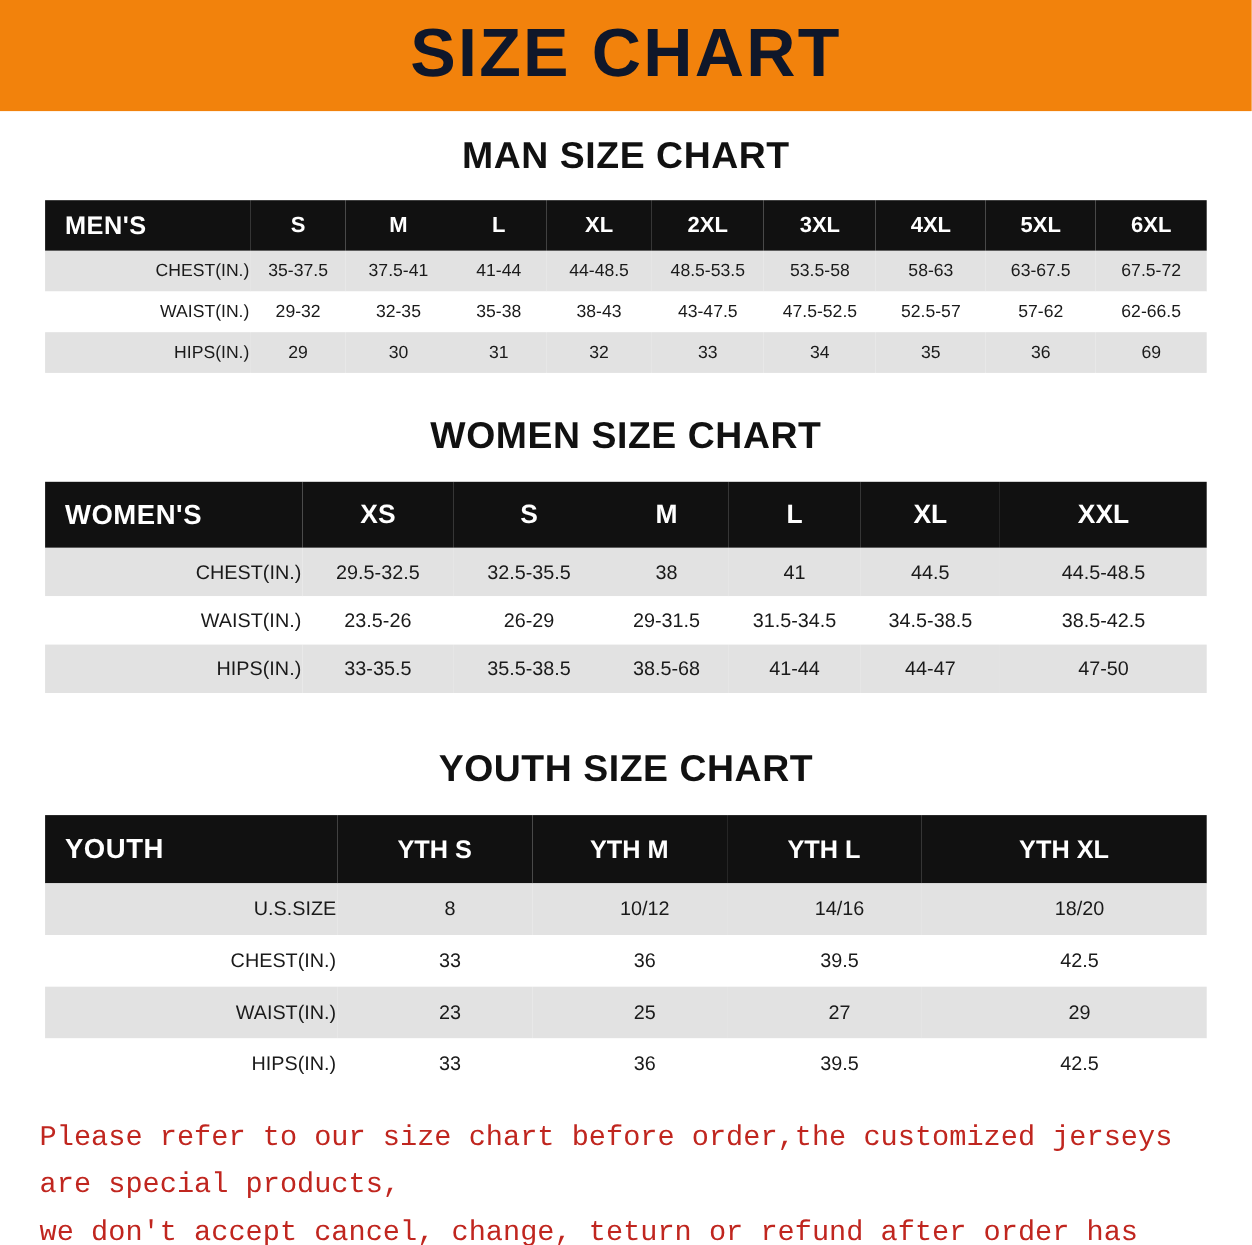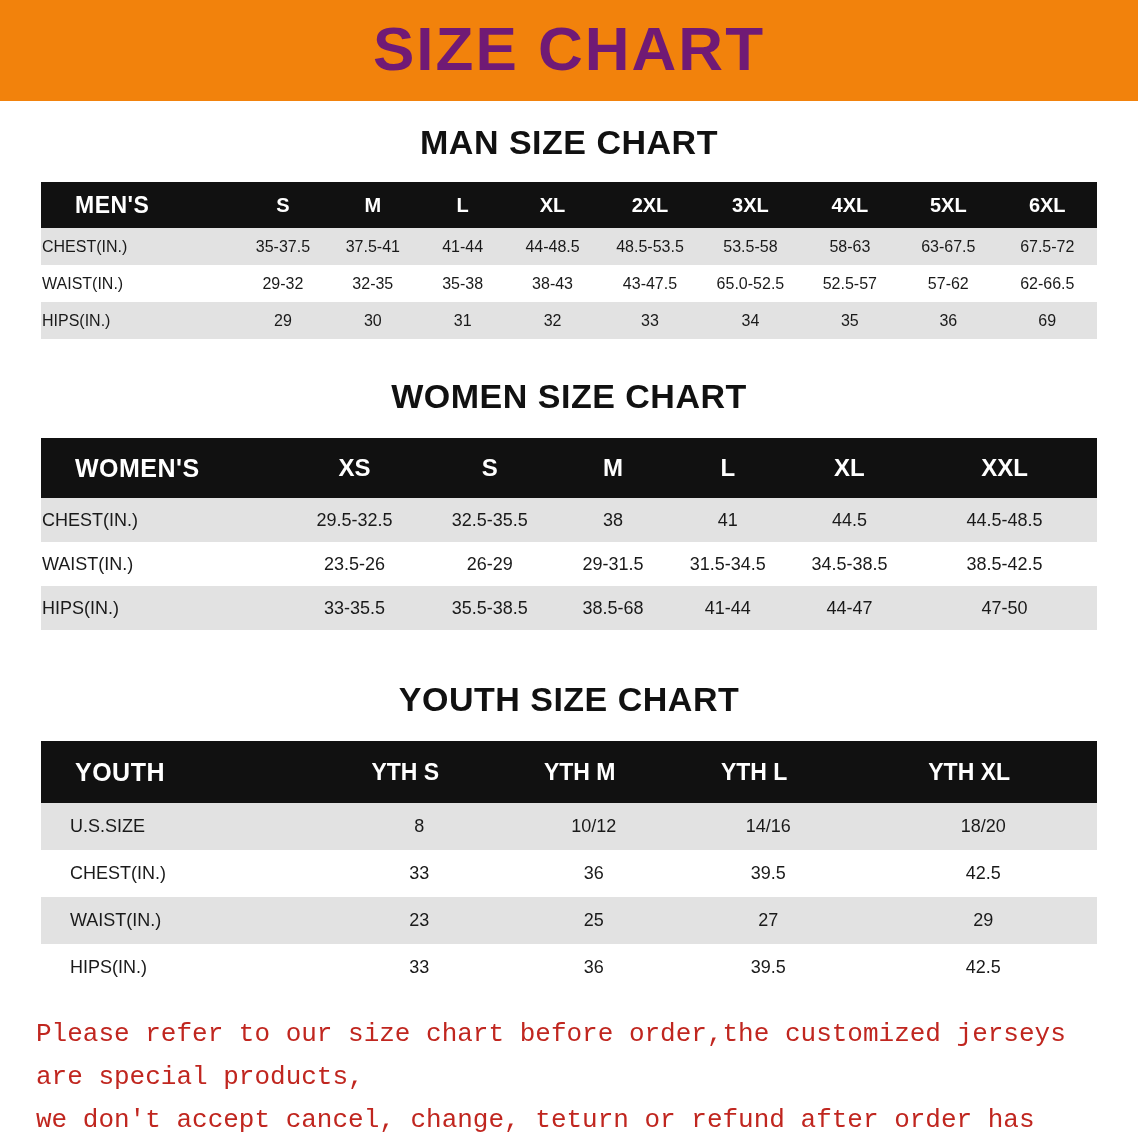--- a/index.html
+++ b/index.html
@@ -28,21 +28,21 @@
     background: #f2820c;
     display: flex;
     align-items: center;
     justify-content: center;
   }
   .banner-title {
     font-family: "Liberation Sans", sans-serif;
     font-weight: bold;
     font-size: 62px;
     letter-spacing: 2px;
-    color: #701a75;
+    color: #0f172a;
     line-height: 1;
     margin-top: -4px;
     text-align: center;
   }
 
   
   .section-heading {
     text-align: center;
     font-family: "Liberation Sans", sans-serif;
     font-weight: bold;
@@ -66,30 +66,30 @@
   thead th {
     background: #111111;
     color: #ffffff;
     font-family: "Liberation Sans", sans-serif;
     font-weight: bold;
     text-align: center;
     white-space: nowrap;
   }
   thead th.rowlabel-head {
     text-align: left;
-    padding-left: 34px;
+    padding-left: 18px;
   }
   tbody td {
     text-align: center;
     font-family: "Liberation Sans", sans-serif;
     color: #1a1a1a;
     white-space: nowrap;
   }
   tbody td.rowlabel {
-    text-align: left;
+    text-align: right;
   }
   tbody tr.shade td { background: #e2e2e2; }
   tbody tr.plain td { background: #ffffff; }
 
   
   #men-table thead th { font-size: 20px; height: 44px; }
   #men-table thead th.rowlabel-head { font-size: 23px; letter-spacing: 0.5px; }
   #men-table tbody td { font-size: 16px; height: 35px; }
   #men-table tbody td.rowlabel { font-size: 16px; }
 
@@ -152,21 +152,21 @@
           <td>63-67.5</td>
           <td>67.5-72</td>
         </tr>
         <tr class="plain">
           <td class="rowlabel">WAIST(IN.)</td>
           <td>29-32</td>
           <td>32-35</td>
           <td>35-38</td>
           <td>38-43</td>
           <td>43-47.5</td>
-          <td>65.0-52.5</td>
+          <td>47.5-52.5</td>
           <td>52.5-57</td>
           <td>57-62</td>
           <td>62-66.5</td>
         </tr>
         <tr class="shade">
           <td class="rowlabel">HIPS(IN.)</td>
           <td>29</td>
           <td>30</td>
           <td>31</td>
           <td>32</td>

